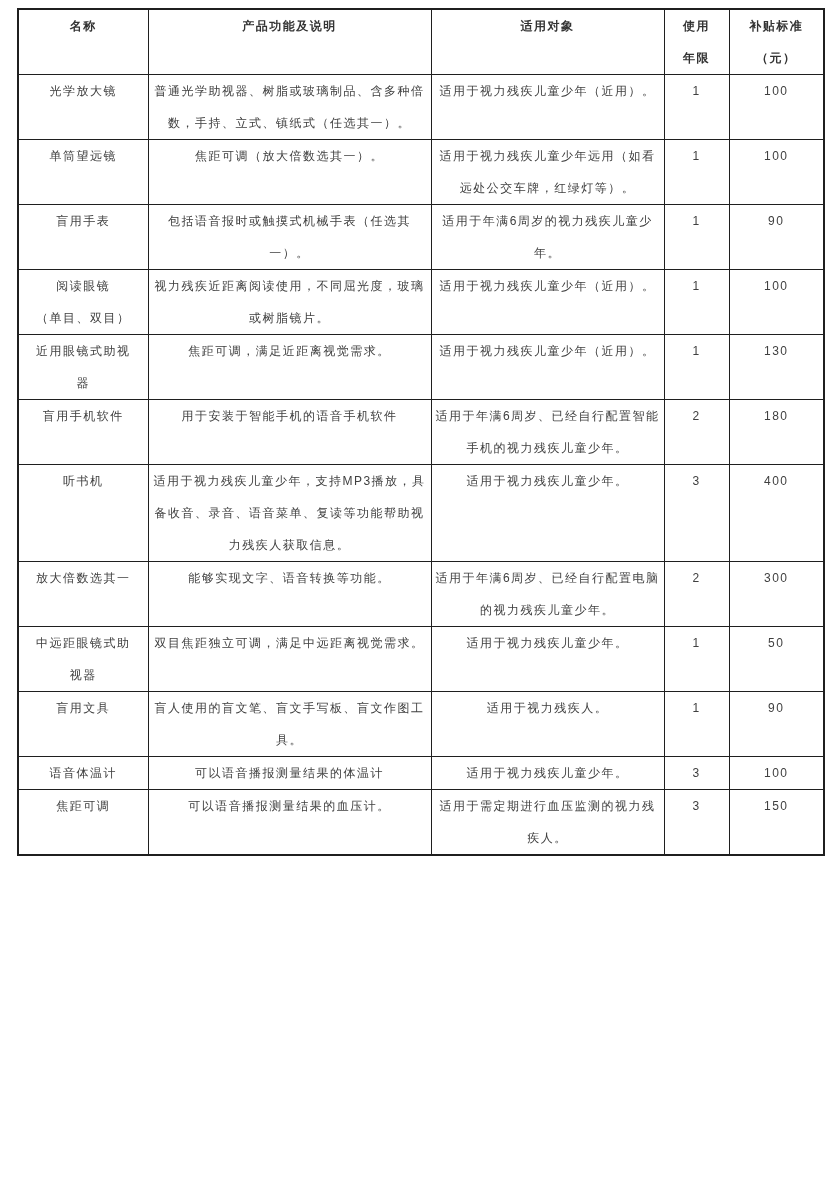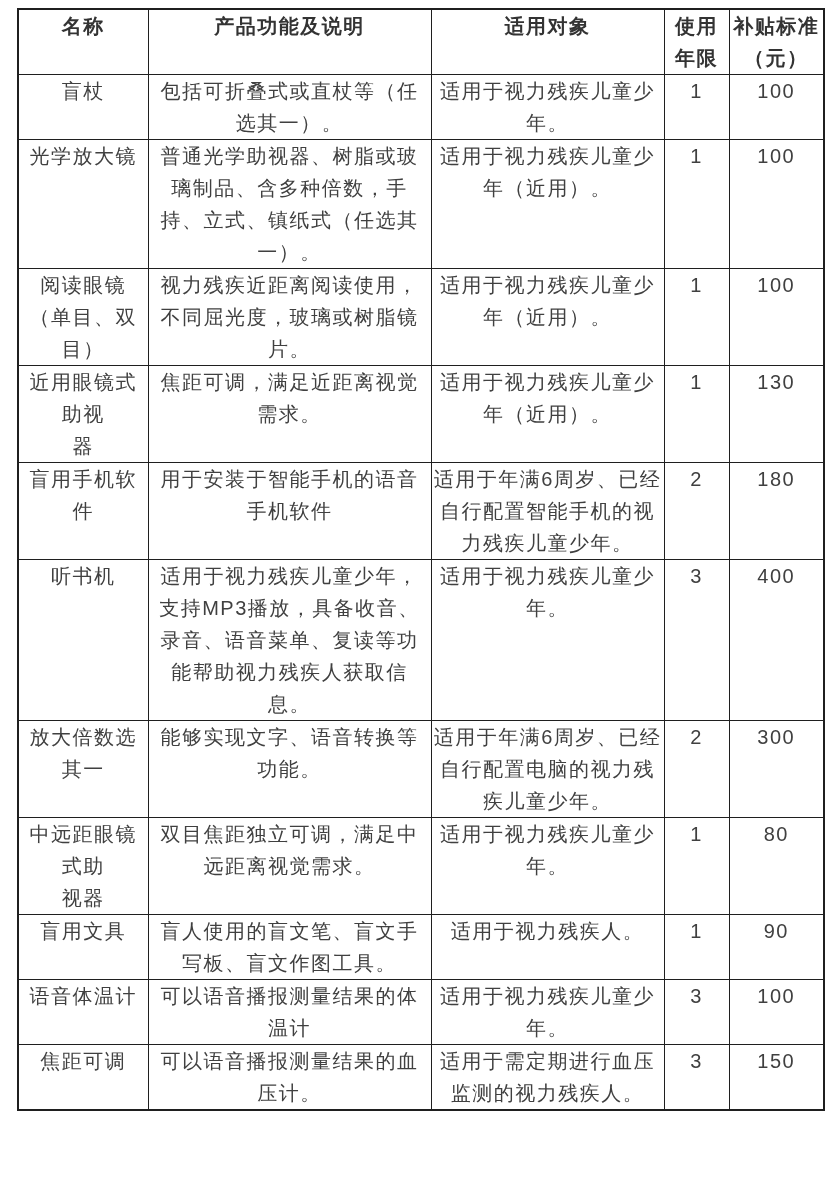--- a/index.html
+++ b/index.html
@@ -14,21 +14,21 @@
     font-family: "Liberation Sans", sans-serif;
   }
   .doc {
     padding: 8px 0 0 17px;
   }
   table.subsidy {
     border-collapse: collapse;
     table-layout: fixed;
     width: 806px;
     border: 2px solid #1f1f1f;
-    font-size: 20px;
+    font-size: 12px;
     color: #404040;
   }
   table.subsidy th,
   table.subsidy td {
     border: 1px solid #1f1f1f;
     text-align: center;
     vertical-align: top;
     padding: 0 2px;
     line-height: 32px;
     letter-spacing: 1.5px;
@@ -64,32 +64,39 @@
         <th>产品功能及说明</th>
         <th>适用对象</th>
         <th>使用
 年限</th>
         <th>补贴标准
 （元）</th>
       </tr>
     </thead>
     <tbody>
       <tr>
-        <td>盲杖</td>
-        <td>包括可折叠式或直杖等（任选其一）。</td>
-        <td>适用于视力残疾儿童少年。</td>
-        <td>1</td>
-        <td>100</td>
-      </tr>
-      <tr>
         <td>光学放大镜</td>
         <td>普通光学助视器、树脂或玻璃制品、含多种倍数，手持、立式、镇纸式（任选其一）。</td>
         <td>适用于视力残疾儿童少年（近用）。</td>
         <td>1</td>
         <td>100</td>
+      </tr>
+      <tr>
+        <td>单筒望远镜</td>
+        <td>焦距可调（放大倍数选其一）。</td>
+        <td>适用于视力残疾儿童少年远用（如看远处公交车牌，红绿灯等）。</td>
+        <td>1</td>
+        <td>100</td>
+      </tr>
+      <tr>
+        <td>盲用手表</td>
+        <td>包括语音报时或触摸式机械手表（任选其一）。</td>
+        <td>适用于年满6周岁的视力残疾儿童少年。</td>
+        <td>1</td>
+        <td>90</td>
       </tr>
       <tr>
         <td>阅读眼镜
 （单目、双目）</td>
         <td>视力残疾近距离阅读使用，不同屈光度，玻璃或树脂镜片。</td>
         <td>适用于视力残疾儿童少年（近用）。</td>
         <td>1</td>
         <td>100</td>
       </tr>
       <tr>
@@ -120,21 +127,21 @@
         <td>适用于年满6周岁、已经自行配置电脑的视力残疾儿童少年。</td>
         <td>2</td>
         <td>300</td>
       </tr>
       <tr>
         <td>中远距眼镜式助
 视器</td>
         <td>双目焦距独立可调，满足中远距离视觉需求。</td>
         <td>适用于视力残疾儿童少年。</td>
         <td>1</td>
-        <td>80</td>
+        <td>50</td>
       </tr>
       <tr>
         <td>盲用文具</td>
         <td>盲人使用的盲文笔、盲文手写板、盲文作图工具。</td>
         <td>适用于视力残疾人。</td>
         <td>1</td>
         <td>90</td>
       </tr>
       <tr>
         <td>语音体温计</td>

